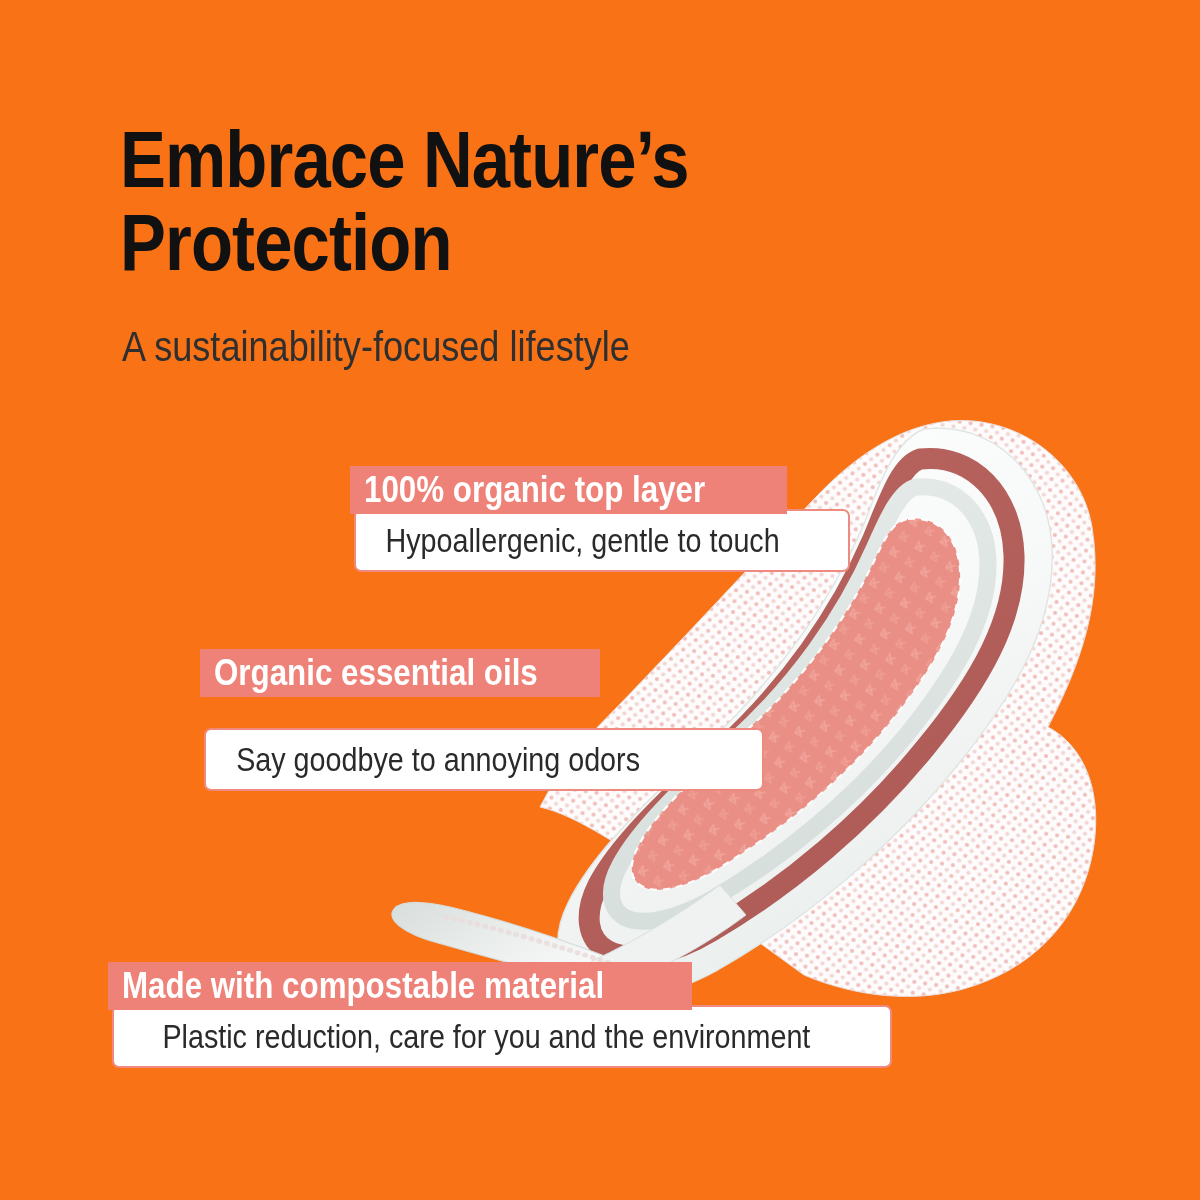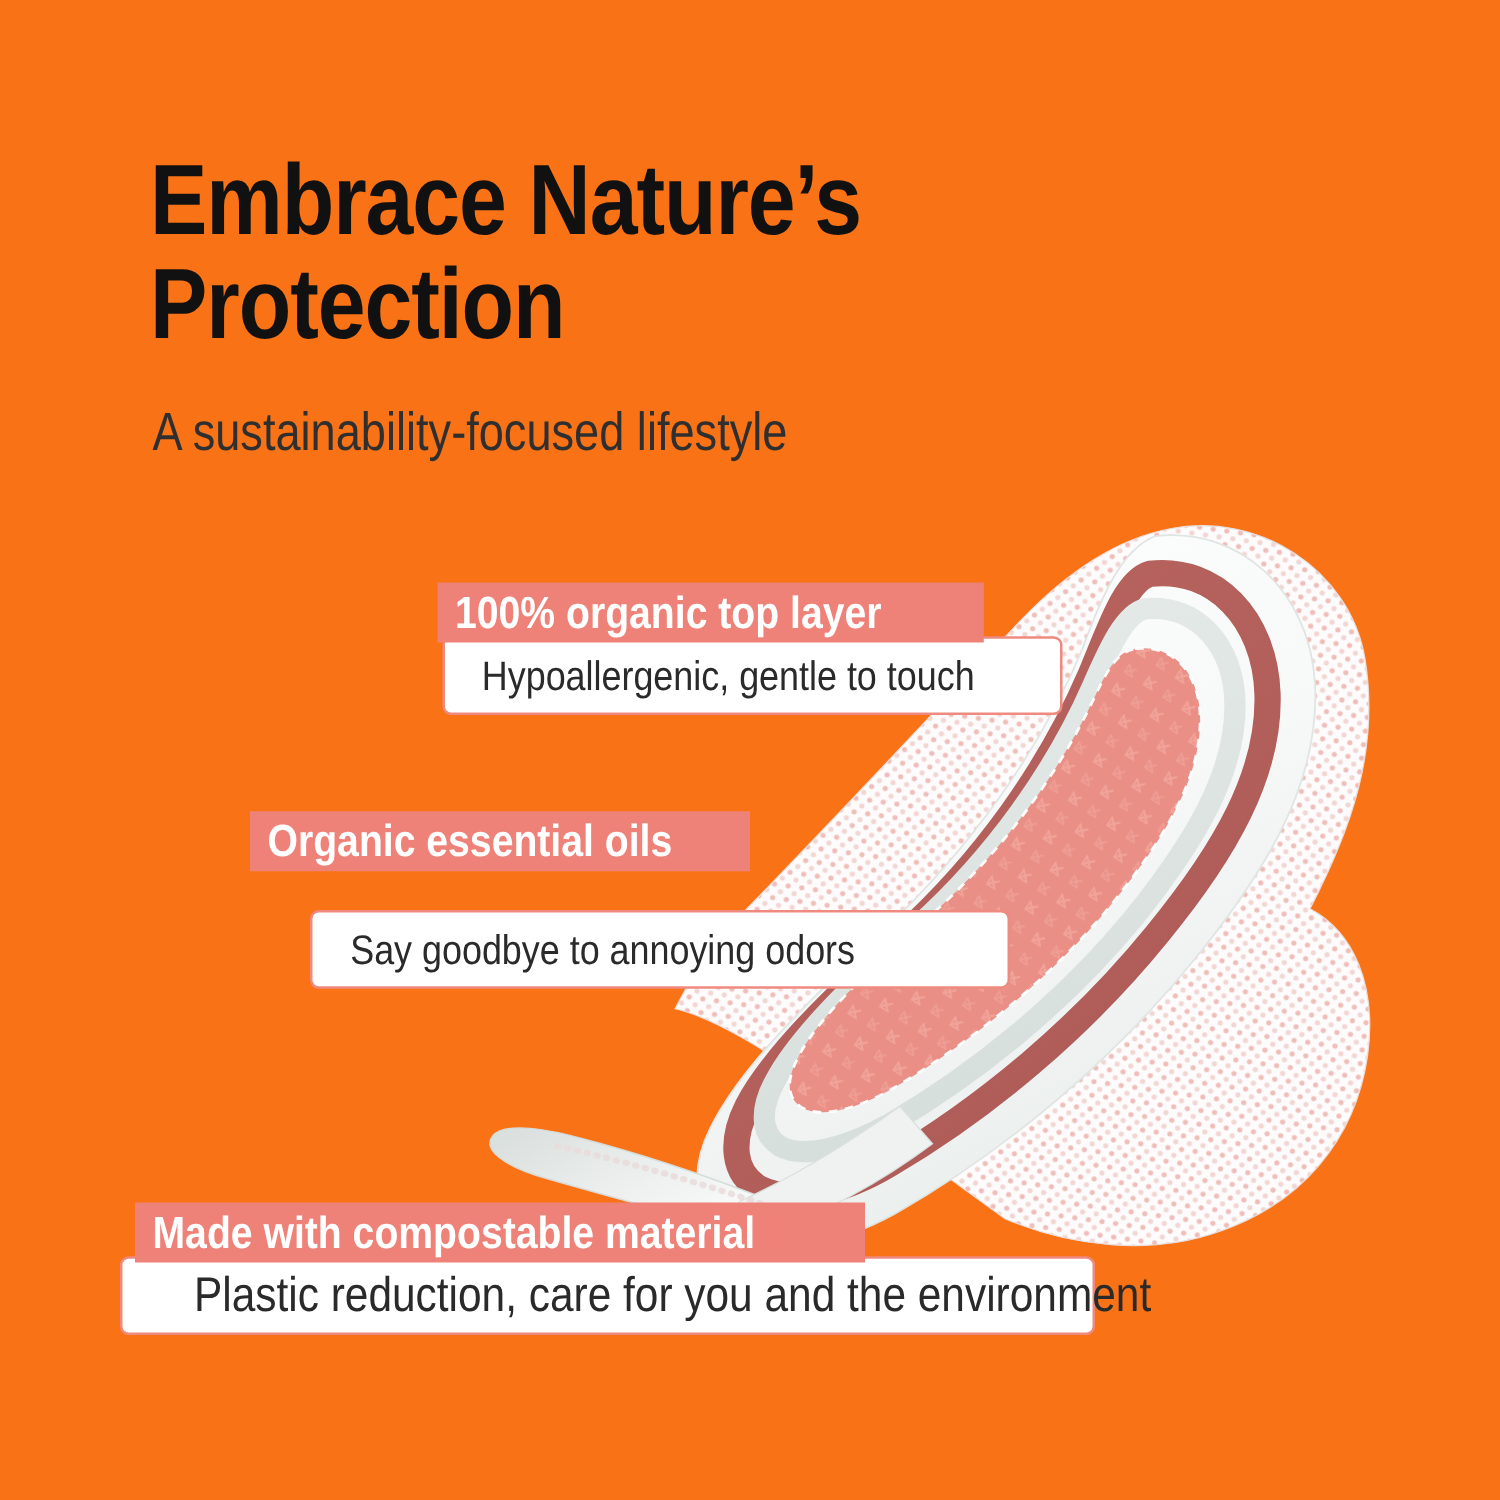--- a/index.html
+++ b/index.html
@@ -109,31 +109,30 @@
   }
   #callout-1 .callout-title {
     left: 350px; top: 466px; width: 437px; height: 48px;
     font-size: 36px;
   }
 
   
   #callout-2 .callout-desc {
     left: 204px; top: 728px; width: 560px; height: 63px;
     font-size: 33px;
-    margin-left: 44px;
   }
   #callout-2 .callout-title {
     left: 200px; top: 649px; width: 400px; height: 48px;
     font-size: 36px;
   }
 
   
   #callout-3 .callout-desc {
-    left: 96px; top: 1005px; width: 780px; height: 63px;
-    font-size: 39px;
+    left: 112px; top: 1005px; width: 780px; height: 63px;
+    font-size: 33px;
   }
   #callout-3 .callout-title {
     left: 108px; top: 962px; width: 584px; height: 48px;
     font-size: 36px;
   }
 </style>
 </head>
 <body>
 
 <div id="page">

